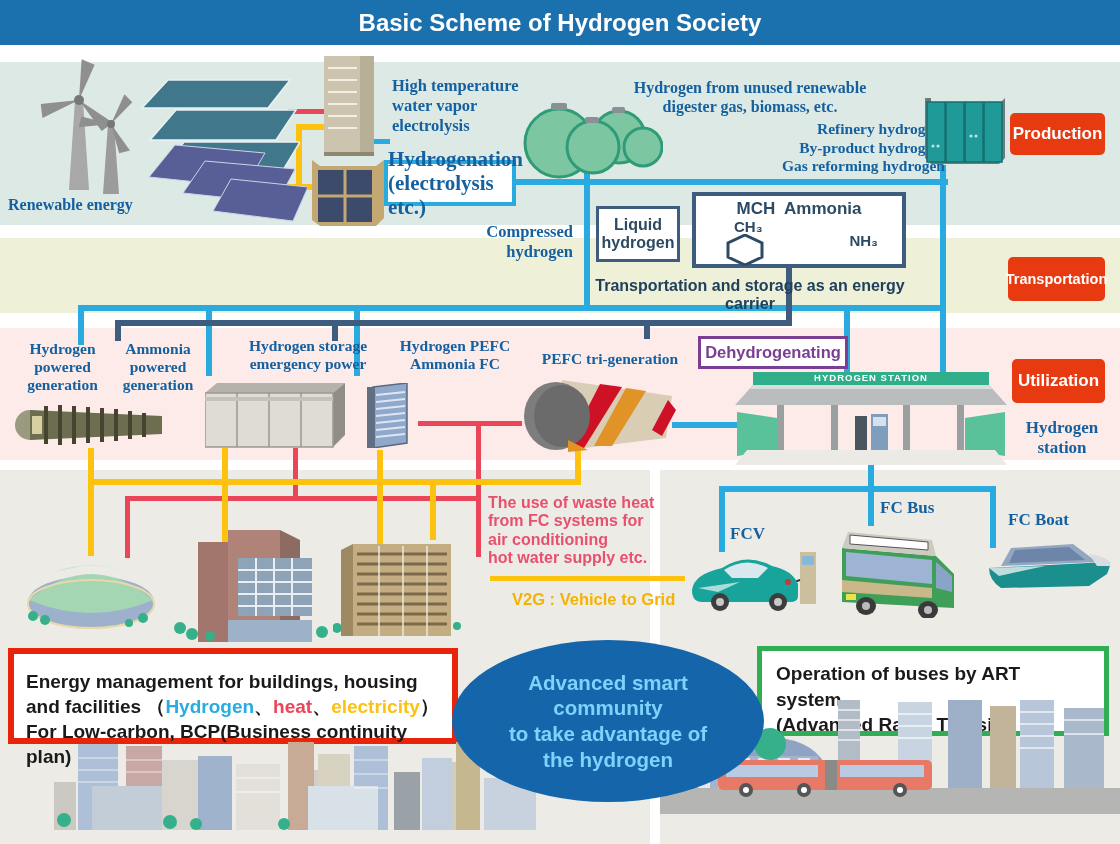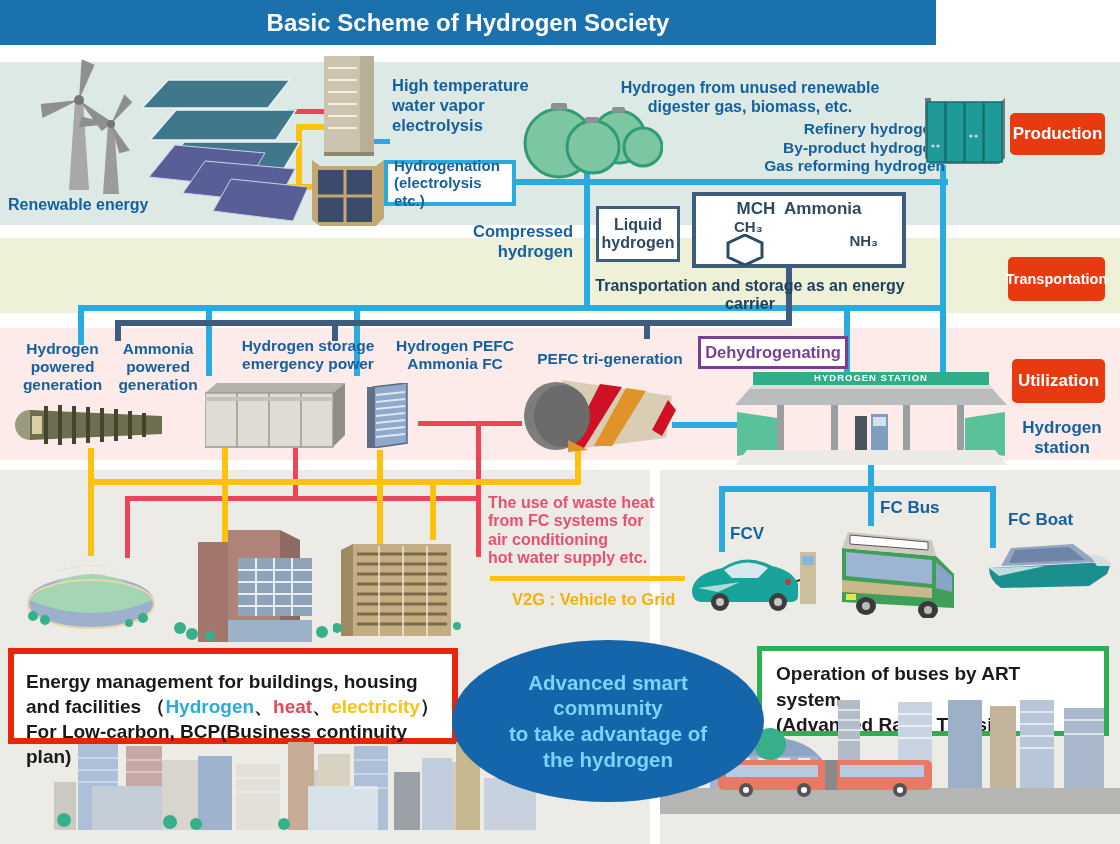--- a/index.html
+++ b/index.html
@@ -2,35 +2,35 @@
 <html><head>
 <meta charset="utf-8">
 <style>
   html,body{margin:0;padding:0;background:#fff;}
   #stage{position:relative;width:1120px;height:844px;background:#ffffff;overflow:hidden;
          font-family:"Liberation Sans","DejaVu Sans",sans-serif;}
   .abs{position:absolute;}
   .band{position:absolute;left:0;width:1120px;}
   .ln{position:absolute;}
   .cy{background:#2aabe0;} .ny{background:#3e5d7e;} .yl{background:#fcc20f;} .rd{background:#ea4558;}
-  .tb{color:#15609f;font-weight:bold;}
+  .tb{color:#15609f;font-weight:bold;font-family:Liberation Serif, serif;}
   .pre{white-space:pre-line;}
   .ctr{text-align:center;}
   .rgt{text-align:right;}
   .seclabel{position:absolute;background:#e83a10;color:#fff;font-weight:bold;
             display:flex;align-items:center;justify-content:center;font-size:17px;border-radius:5px;}
   .whitebox{position:absolute;background:#fff;box-sizing:border-box;}
   svg{display:block;}
 </style>
 </head>
 <body>
 
 <div id="stage">
 
-  <div class="abs" style="left:0;top:0;width:936px;height:45px;background:#1b71ae;display:flex;align-items:center;justify-content:center;">
+  <div class="abs" style="left:0;top:0;width:1120px;height:45px;background:#1b71ae;display:flex;align-items:center;justify-content:center;">
     <span class="pre" style="color:#fff;font-weight:bold;font-size:24px;">Basic Scheme of Hydrogen Society</span>
   </div>
 
   <div class="band" style="top:62px;height:163px;background:#dce9e4;"></div>
   <div class="band" style="top:238px;height:75px;background:#eff0d8;"></div>
   <div class="band" style="top:328px;height:132px;background:#fcebe9;"></div>
   <div class="band" style="top:470px;height:374px;background:#ecebe6;"></div>
   <div class="abs" style="left:650px;top:470px;width:10px;height:374px;background:#fff;"></div>
 
   <div class="ln rd" style="left:288px;top:109px;width:40px;height:5px;"></div>
@@ -129,21 +129,21 @@
 water vapor
 electrolysis</div>
 
   <svg class="abs" style="left:312px;top:160px;" width="72" height="68" viewBox="0 0 72 68">
     <polygon points="8,6 64,6 72,0 72,58 64,66 8,66 0,60 0,0" fill="#c3a873"></polygon>
     <rect x="6" y="10" width="54" height="52" fill="#3c4a6b"></rect>
     <line x1="6" y1="36" x2="60" y2="36" stroke="#c3a873" stroke-width="3"></line>
     <line x1="33" y1="10" x2="33" y2="62" stroke="#c3a873" stroke-width="3"></line>
   </svg>
   <div class="whitebox" style="left:384px;top:160px;width:132px;height:46px;border:4px solid #2aabe0;display:flex;align-items:center;">
-    <span class="tb pre" style="font-size:15px;line-height:1.15;padding-left:6px;">Hydrogenation
+    <span class="tb pre" style="font-size:21px;line-height:1.15;padding-left:0;">Hydrogenation
 (electrolysis etc.)</span>
   </div>
 
   <svg class="abs" style="left:515px;top:95px;" width="148" height="92" viewBox="0 0 148 92">
     <g fill="#7cc7a2" stroke="#2f9c77" stroke-width="3">
       <circle cx="104" cy="42" r="26"></circle>
       <circle cx="128" cy="52" r="19"></circle>
       <circle cx="44" cy="48" r="34"></circle>
       <circle cx="78" cy="52" r="26"></circle>
     </g>

